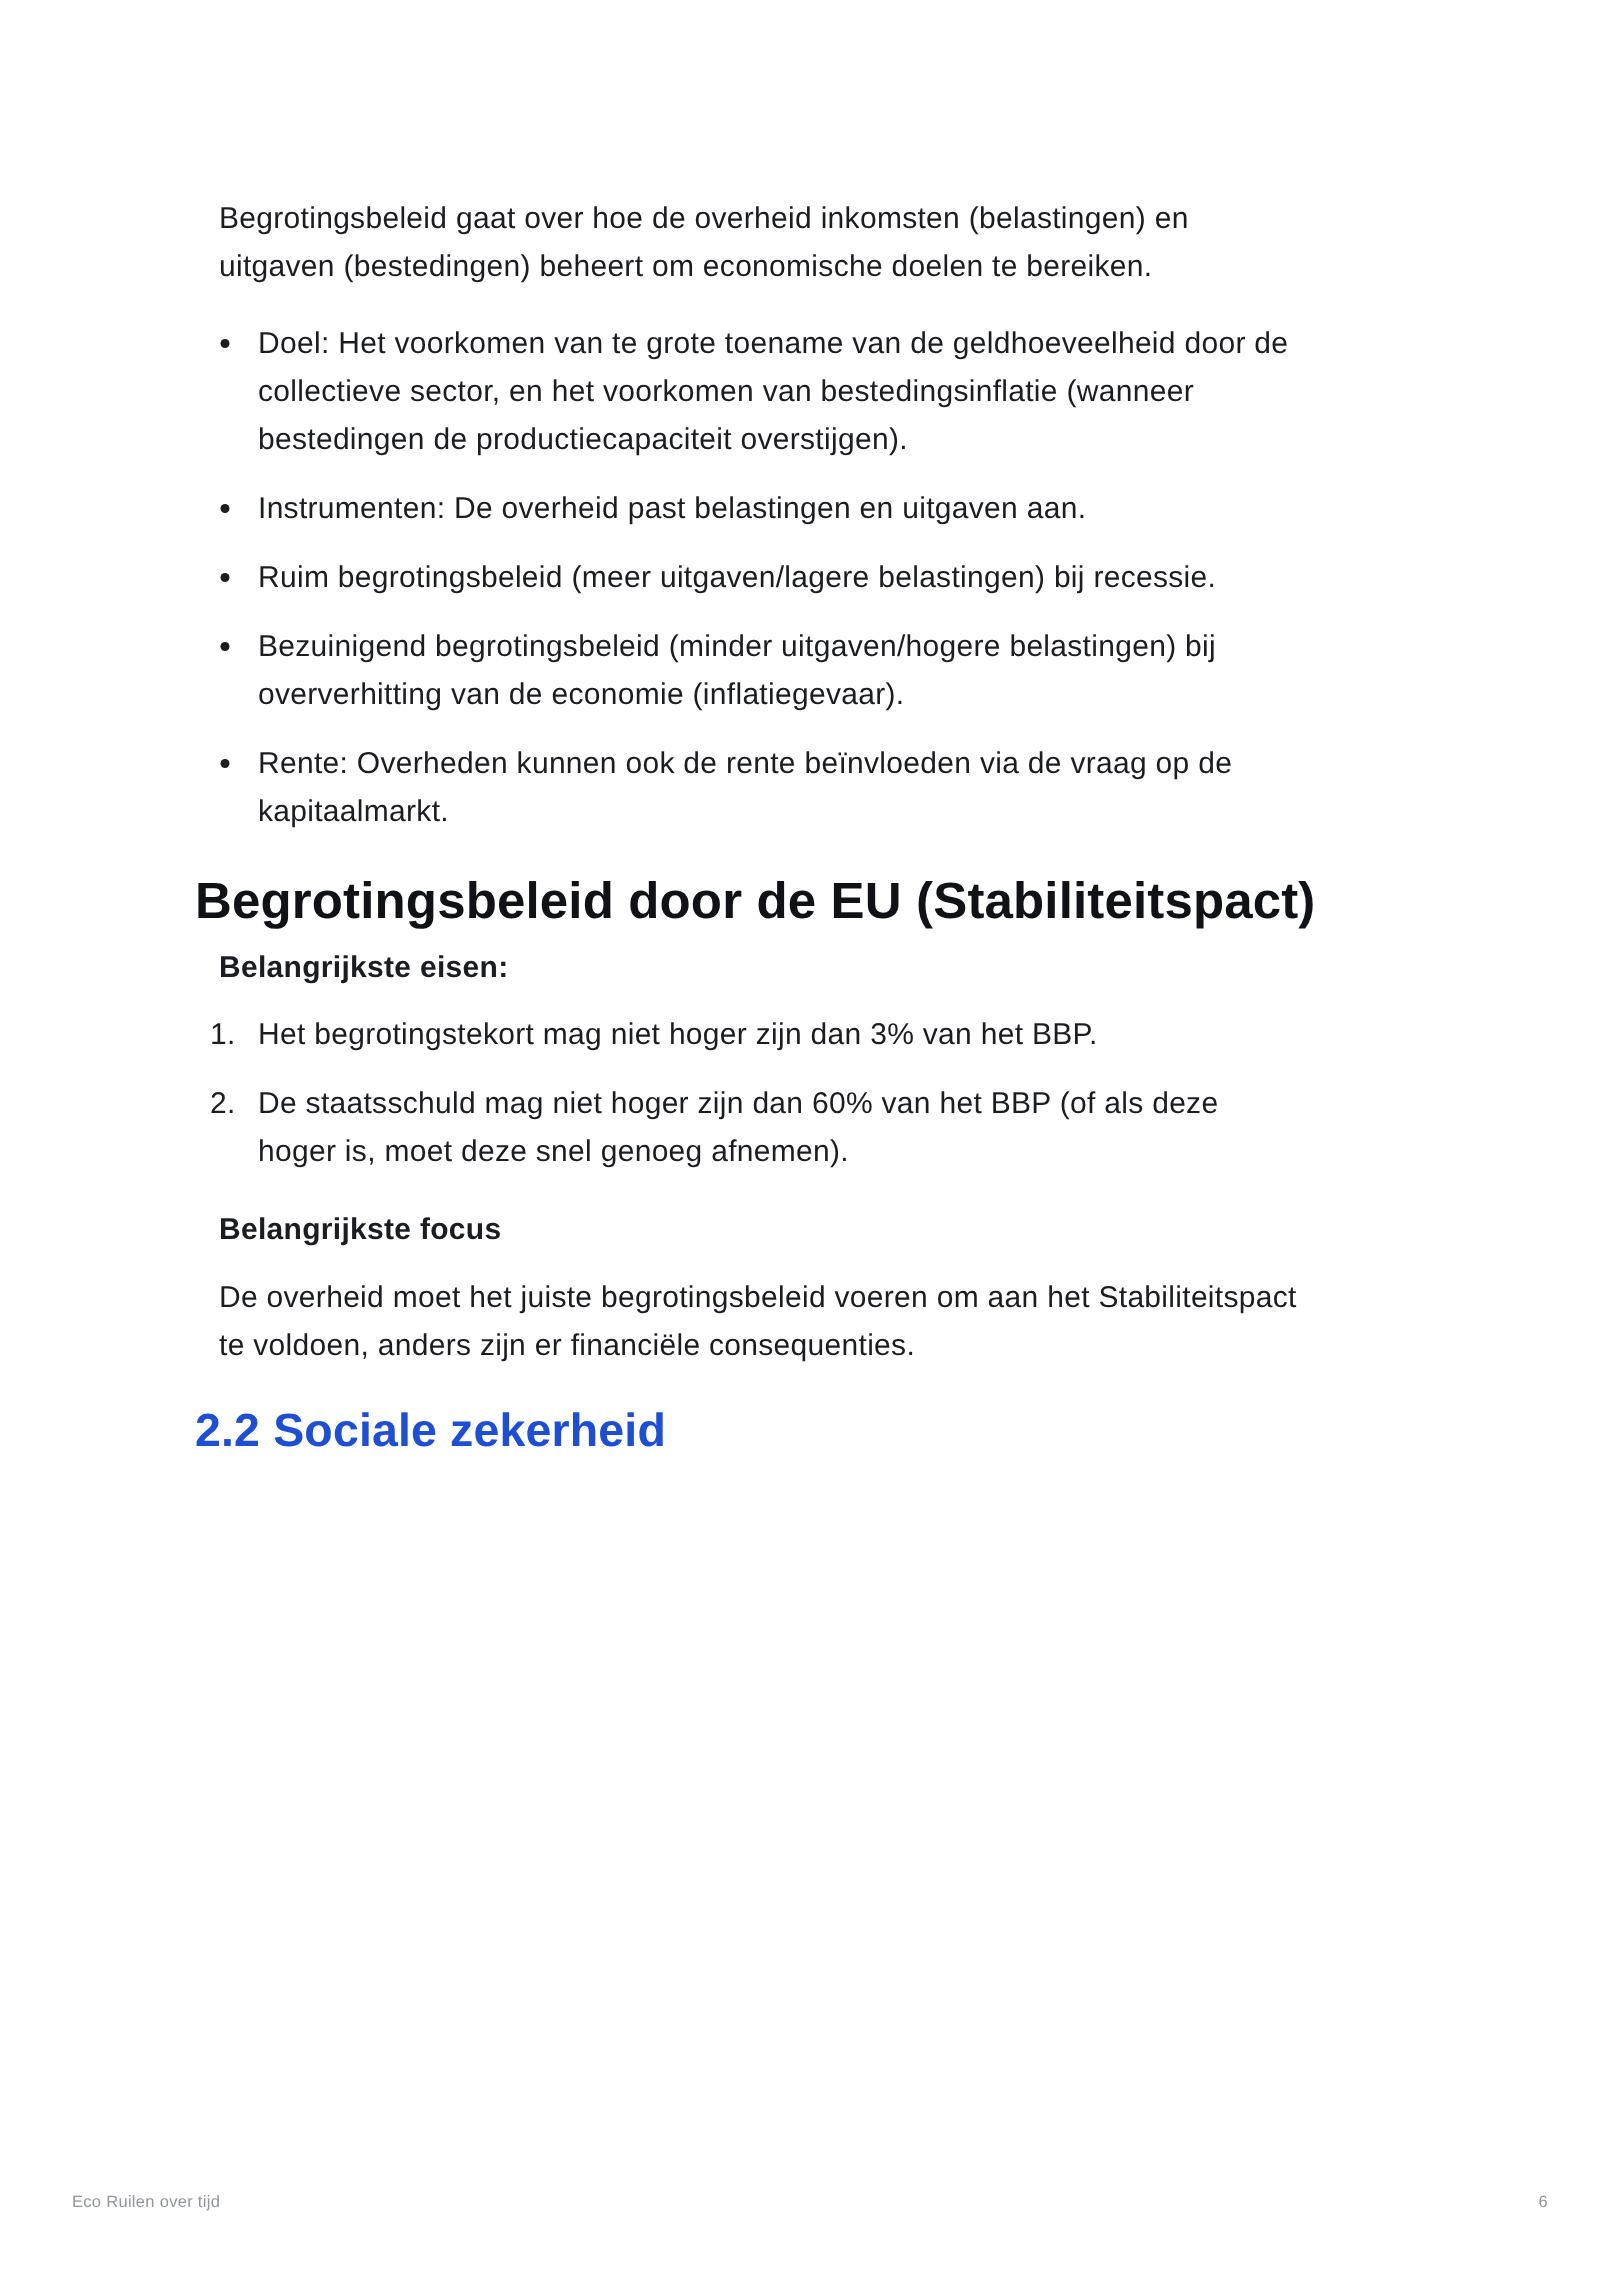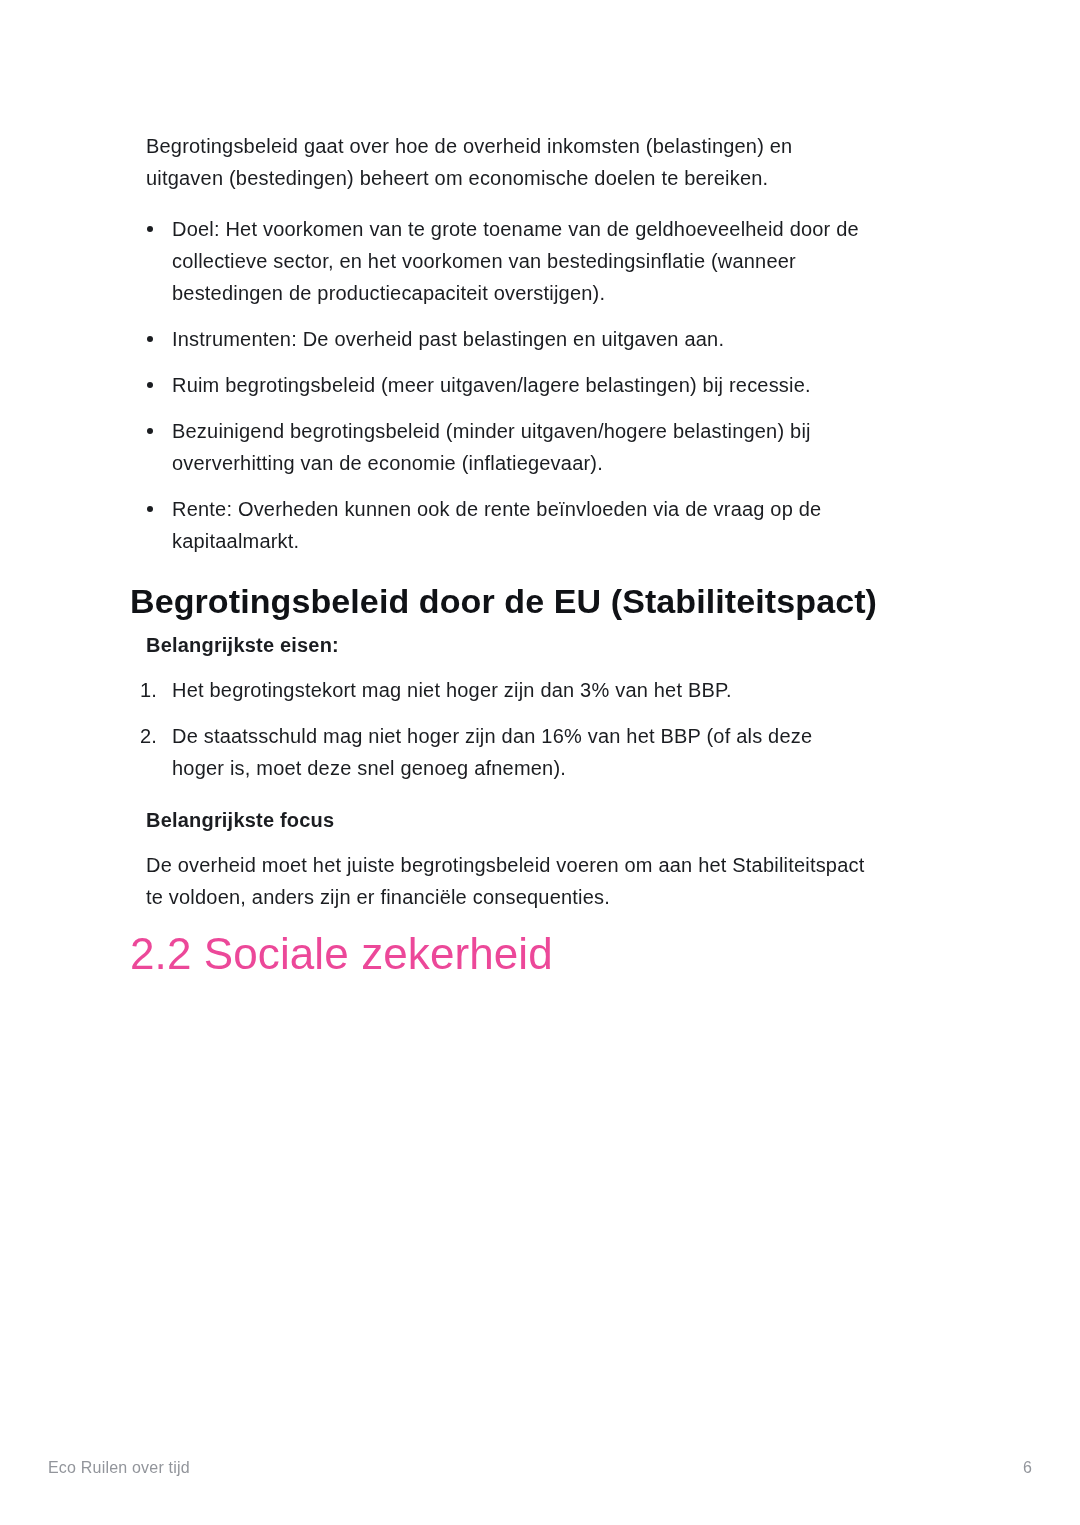--- a/index.html
+++ b/index.html
@@ -14,36 +14,36 @@
   }
   .content p { margin:0 0 13px 16px; }
   .t { white-space:pre-line; }
   .lead { font-weight:400; }
   .bold-para { font-weight:700; }
   h2.section {
     font-size:34px; line-height:40px; font-weight:700; color:#101216;
     margin:24px 0 8px 0; letter-spacing:0.1px;
   }
   h1.chapter {
-    font-size:44px; line-height:42px; font-weight:400; color:#ec4899;
+    font-size:31px; line-height:42px; font-weight:700; color:#1d4ed8;
     margin:20px 0 0 0; letter-spacing:0.1px;
   }
   ul.blist { list-style:none; margin:0 0 0 0; padding:6px 0 0 0; }
   ol.nlist { list-style:none; margin:0 0 20px 0; padding:0; }
   ul.blist li, ol.nlist li { position:relative; padding-left:42px; margin-bottom:14px; }
   ul.blist li:last-child, ol.nlist li:last-child { margin-bottom:0; }
   .dot {
     position:absolute; left:17px; top:13px; width:6px; height:6px;
     border-radius:50%; background:#1b1d21;
   }
   .num { position:absolute; left:10px; }
   .footer {
     position:absolute; left:48px; right:48px; top:1458px;
     display:flex; justify-content:space-between;
-    font-size:16px; line-height:20px; color:#92959b; letter-spacing:0.2px;
+    font-size:11px; line-height:20px; color:#92959b; letter-spacing:0.2px;
   }
 </style>
 </head>
 <body>
 
 <div class="page">
   <div class="content">
 
     <p class="t">Begrotingsbeleid gaat over hoe de overheid inkomsten (belastingen) en
 uitgaven (bestedingen) beheert om economische doelen te bereiken.</p>
@@ -61,21 +61,21 @@
     </ul>
 
     <h2 class="section">Begrotingsbeleid door de EU (Stabiliteitspact)</h2>
 
 
 
     <p class="bold-para">Belangrijkste eisen:</p>
 
     <ol class="nlist">
       <li><span class="num">1.</span><span class="t">Het begrotingstekort mag niet hoger zijn dan 3% van het BBP.</span></li>
-      <li><span class="num">2.</span><span class="t">De staatsschuld mag niet hoger zijn dan 16% van het BBP (of als deze
+      <li><span class="num">2.</span><span class="t">De staatsschuld mag niet hoger zijn dan 60% van het BBP (of als deze
 hoger is, moet deze snel genoeg afnemen).</span></li>
     </ol>
 
 
 
     <p class="bold-para">Belangrijkste focus</p>
 
     <p class="t">De overheid moet het juiste begrotingsbeleid voeren om aan het Stabiliteitspact
 te voldoen, anders zijn er financiële consequenties.</p>
 

